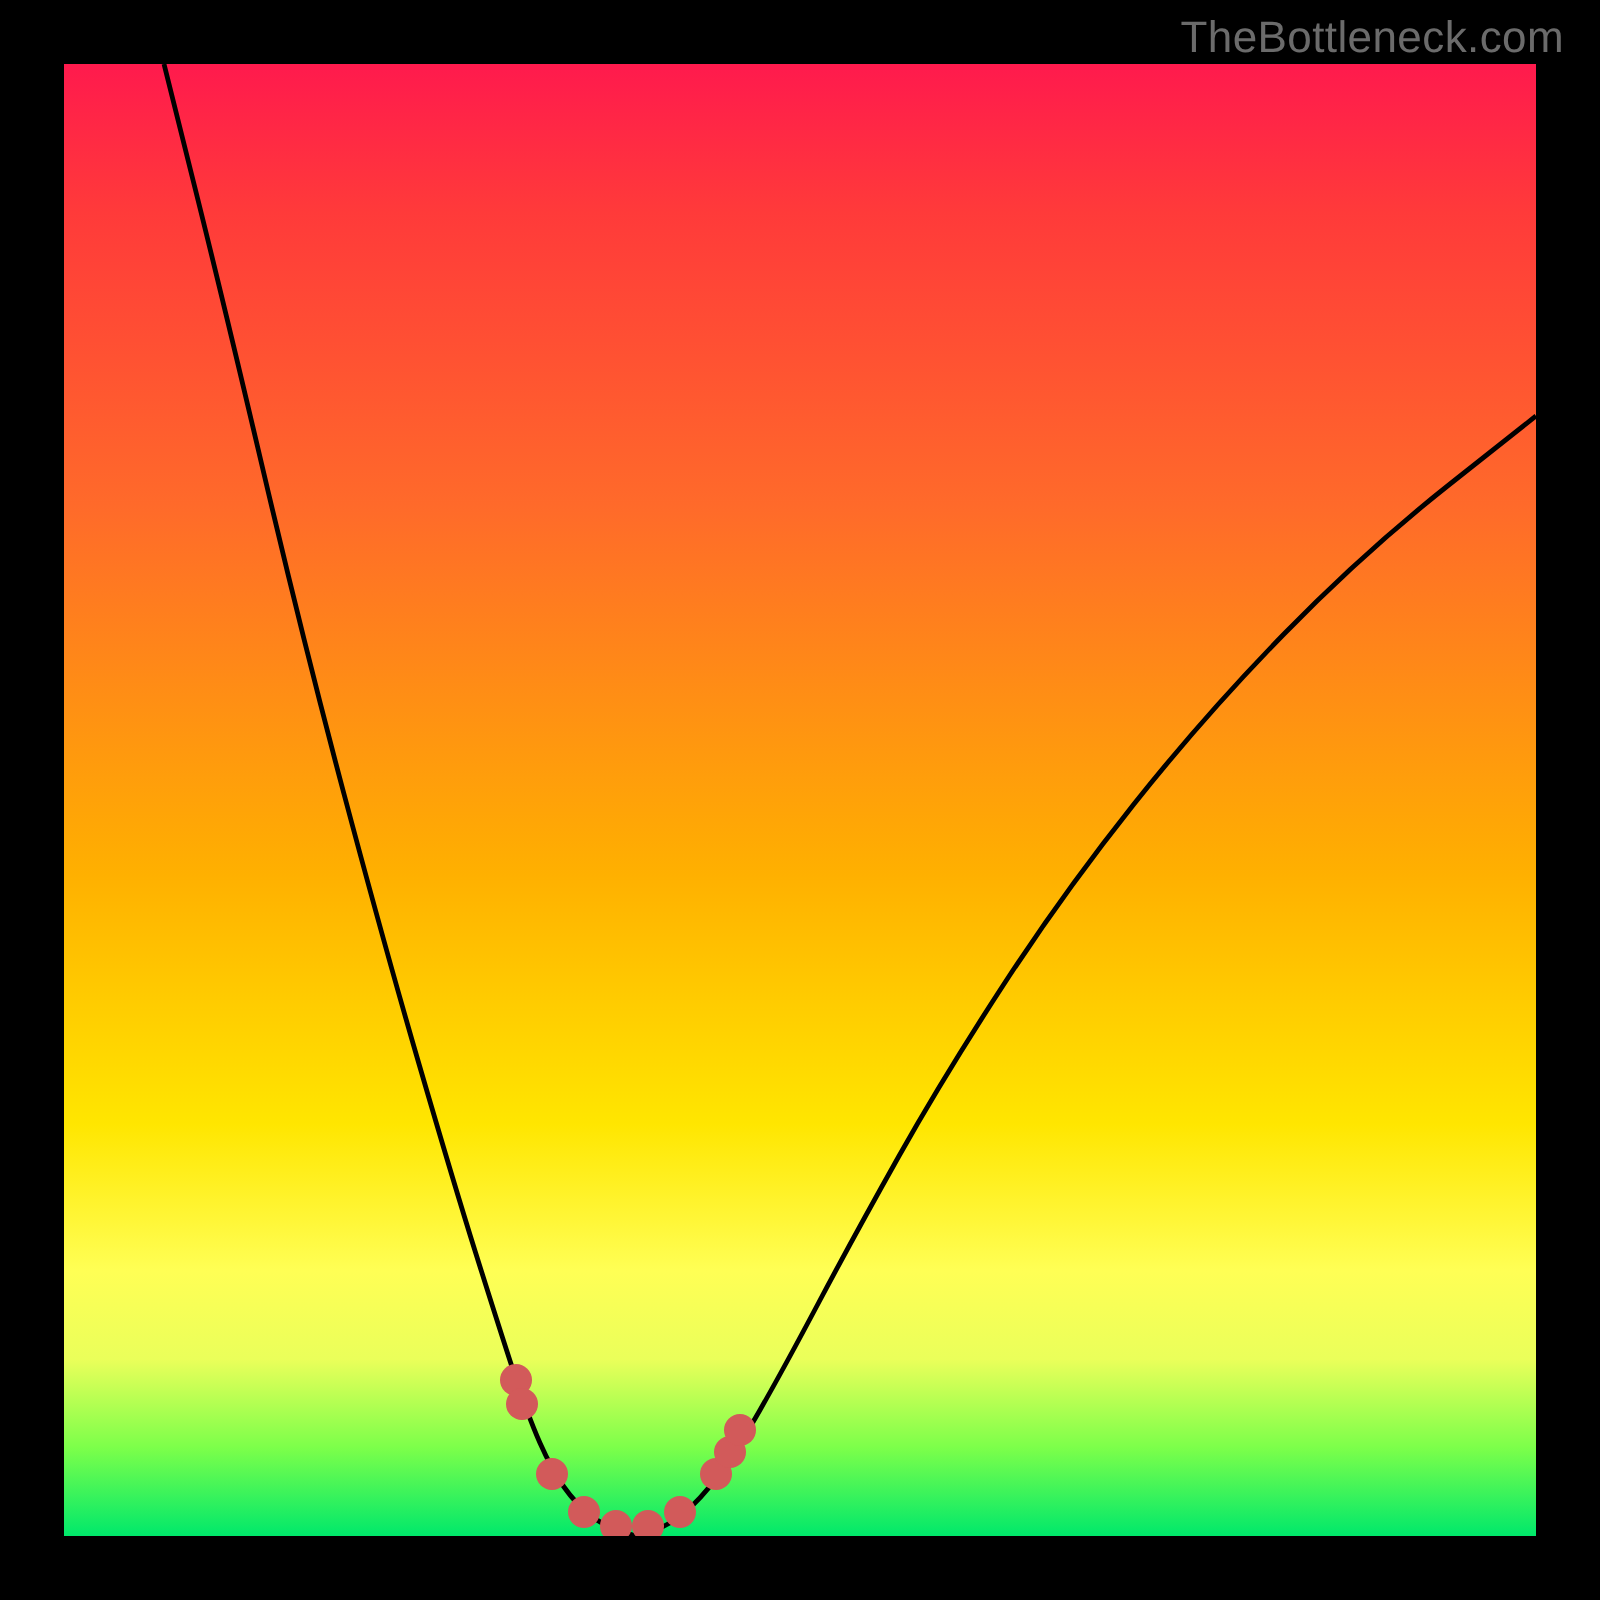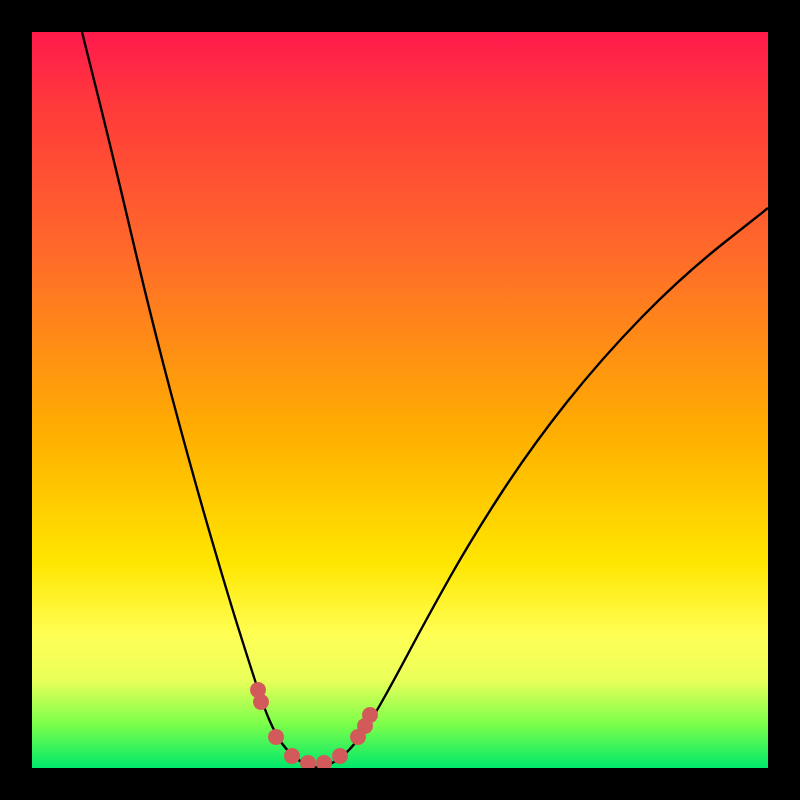--- a/index.html
+++ b/index.html
@@ -48,20 +48,21 @@
   }
   svg.curves {
     position: absolute;
     inset: 0;
   }
 </style>
 </head>
 <body>
 
 <div class="frame">
+  <div class="watermark">TheBottleneck.com</div>
 
   <div class="plot">
     <svg class="curves" viewBox="0 0 736 736" preserveAspectRatio="none">
       <path id="left-branch-path" fill="none" stroke="#000000" stroke-width="2.4" d="M 50 0 Q 50 0 65 60 Q 80 120 100 205 Q 120 290 140 365 Q 160 440 177.5 500 Q 195 560 206 595 Q 217 630 224.5 653 Q 232 676 238 689.5 Q 244 703 250 711.5 Q 256 720 263 725.5 Q 270 731 278 733.5 T 286 736"></path>
       <path id="right-branch-path" fill="none" stroke="#000000" stroke-width="2.4" d="M 286 736 Q 286 736 294 733.5 Q 302 731 310 724.5 Q 318 718 327 706 Q 336 694 348 673 Q 360 652 377.5 619 Q 395 586 417.5 546 Q 440 506 470 460 Q 500 414 535 370 Q 570 326 610 285 Q 650 244 693 210 T 736 176"></path>
       <g id="marker-group">
           <circle cx="226" cy="658" r="8" fill="#d25a5a"></circle>
           <circle cx="229" cy="670" r="8" fill="#d25a5a"></circle>
           <circle cx="244" cy="705" r="8" fill="#d25a5a"></circle>
           <circle cx="260" cy="724" r="8" fill="#d25a5a"></circle>

